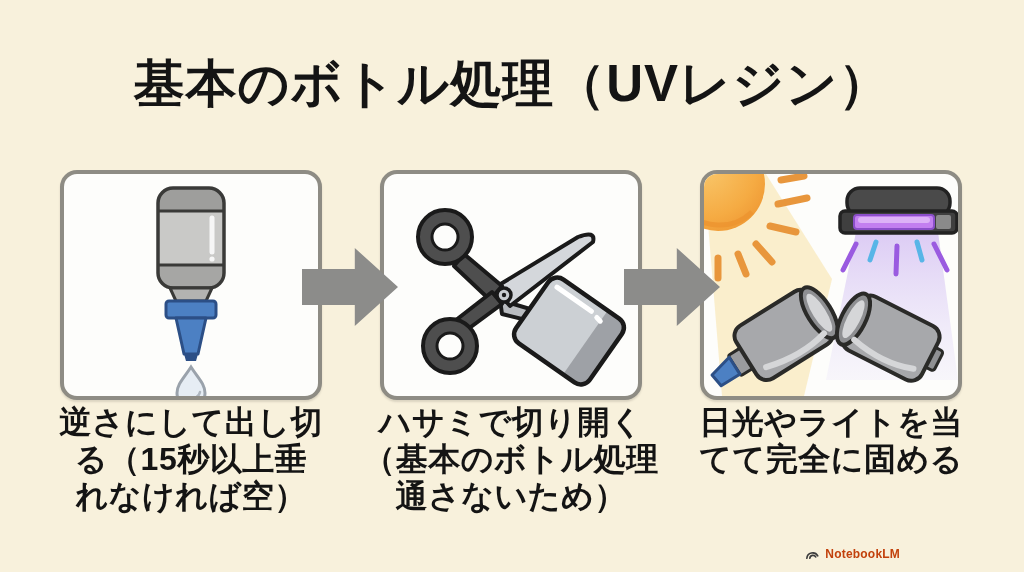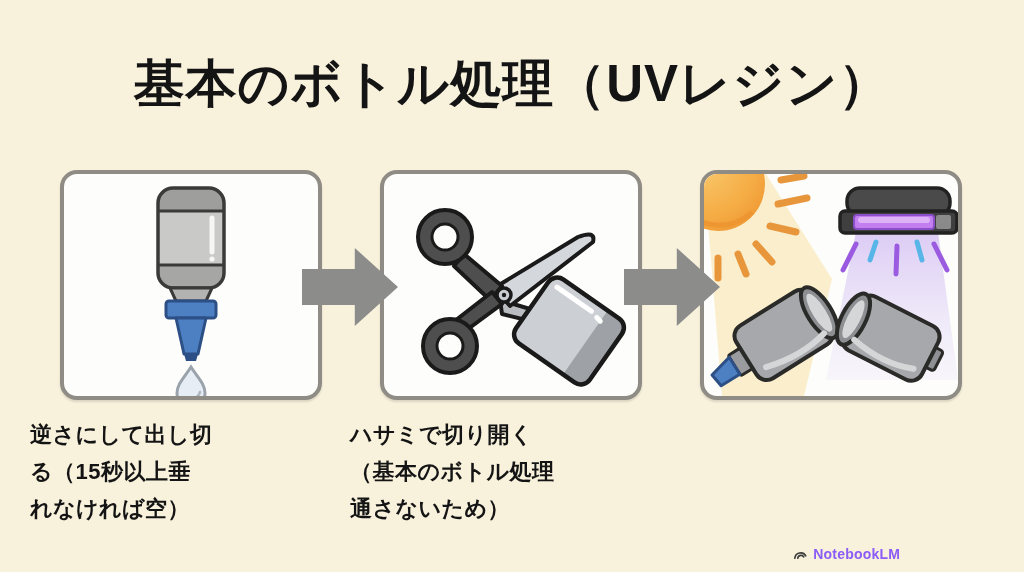--- a/index.html
+++ b/index.html
@@ -24,39 +24,39 @@
     background:#fdfdfb;border:4px solid var(--panel-border);border-radius:17px;
     box-shadow:0 2px 2px rgba(90,85,70,.18);
     overflow:hidden;
   }
   .panel svg{display:block;width:100%;height:100%;}
   .panel-1{left:60px;}
   .panel-2{left:380px;}
   .panel-3{left:700px;}
 
   .caption{
-    position:absolute;top:416px;width:322px;
-    font-size:22px;line-height:37px;font-weight:900;
+    position:absolute;top:404px;width:322px;
+    text-align:center;font-size:32px;line-height:37px;font-weight:900;
     color:var(--text);white-space:pre-line;letter-spacing:.5px;
   }
   .caption-1{left:30px;}
   .caption-2{left:350px;}
   .caption-3{left:670px;}
 
   .arrow{
     position:absolute;top:248px;width:96px;height:78px;background:var(--arrow);
     clip-path:polygon(0 27%,55% 27%,55% 0,100% 50%,55% 100%,55% 73%,0 73%);
   }
   .arrow-1{left:302px;}
   .arrow-2{left:624px;}
 
   .brand{
     position:absolute;right:34px;bottom:8px;height:20px;
     display:flex;align-items:center;gap:5px;
-    color:#8b5cf6;font-size:14px;font-weight:600;letter-spacing:.2px;
+    color:#c2410c;font-size:12px;font-weight:600;letter-spacing:.2px;
   }
   .brand svg{display:block;}
 </style>
 </head>
 <body>
 
 <div class="slide">
 
   <h1 class="title">基本のボトル処理（UVレジン）</h1>
 
@@ -186,20 +186,22 @@
 
   <div class="arrow arrow-1"></div>
   <div class="arrow arrow-2"></div>
 
   <p class="caption caption-1">逆さにして出し切
 る（15秒以上垂
 れなければ空）</p>
   <p class="caption caption-2">ハサミで切り開く
 （基本のボトル処理
 通さないため）</p>
+  <p class="caption caption-3">日光やライトを当
+てて完全に固める</p>
 
   <div class="brand">
     <svg width="15" height="15" viewBox="0 0 16 16">
       <path d="M2,12 A6.2,6.2 0 0 1 13.6,9.4" fill="none" stroke="#3c3c3c" stroke-width="1.8" stroke-linecap="round"></path>
       <path d="M5.2,12 A3.3,3.3 0 0 1 11.4,10.6" fill="none" stroke="#3c3c3c" stroke-width="1.8" stroke-linecap="round"></path>
     </svg>
     <span>NotebookLM</span>
   </div>
 
 </div>

